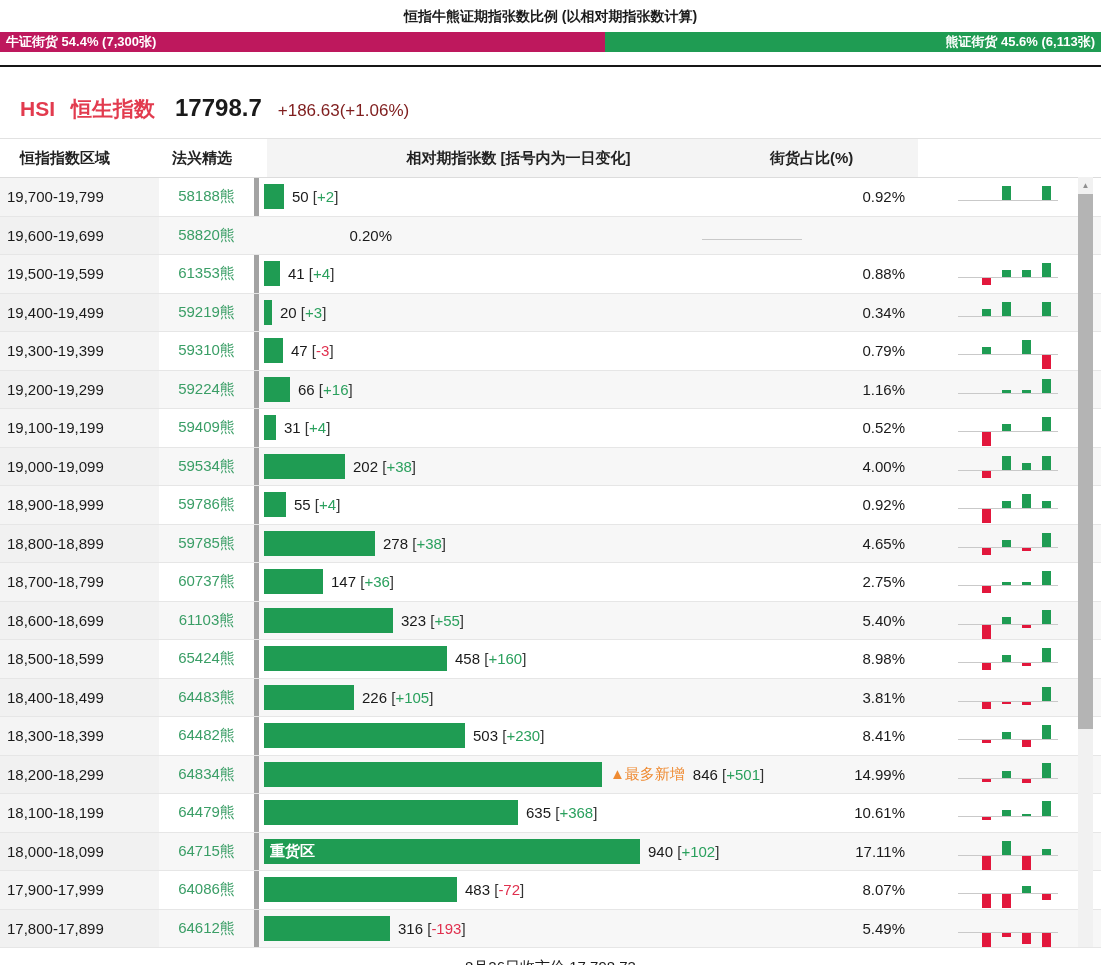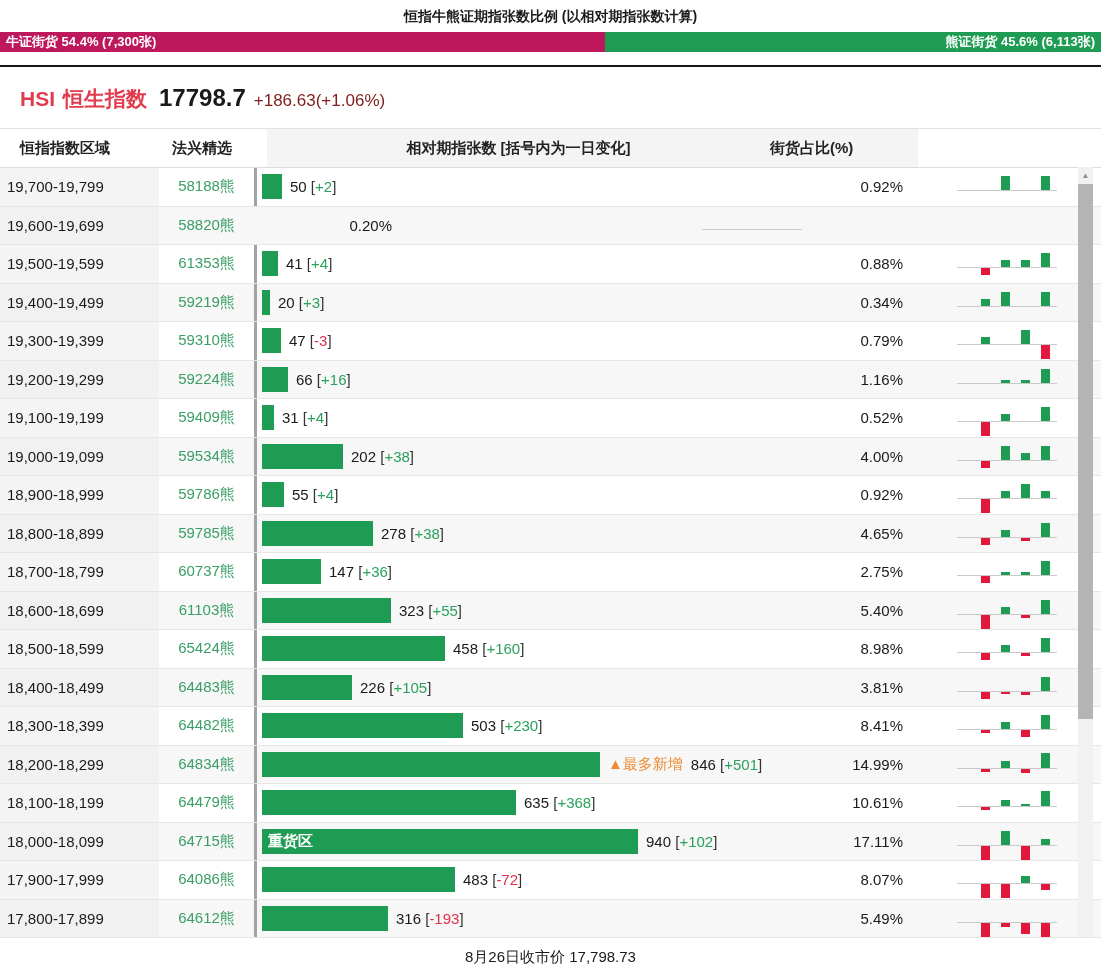--- a/index.html
+++ b/index.html
@@ -2,39 +2,39 @@
 <html><head>
 <meta charset="utf-8">
 <style>
   html,body{margin:0;padding:0;background:#fff;}
   body{width:1101px;height:965px;font-family:"Liberation Sans","DejaVu Sans",sans-serif;color:#222;overflow:hidden;}
   .top-title{text-align:center;font-size:14px;font-weight:700;color:#1a1a1a;padding:8px 0 6px;}
   .ratio-bar{display:flex;height:20px;width:1101px;font-size:13px;font-weight:700;color:#fff;line-height:20px;}
   .ratio-bull{background:#be185d;padding-left:6px;white-space:nowrap;overflow:hidden;}
   .ratio-bear{background:#1f9c53;flex:1;text-align:right;padding-right:6px;white-space:nowrap;}
   .black-line{height:0;border-bottom:2px solid #161616;margin-top:13px;}
-  .hsi-row{display:flex;align-items:baseline;gap:12px;padding:17px 0 15px 20px;}
+  .hsi-row{display:flex;align-items:baseline;gap:20px;padding:27px 0 15px 20px;}
   .hsi-sym{color:#e23b4e;font-size:21px;font-weight:700;}
   .hsi-name{color:#e23b4e;font-size:21px;font-weight:700;margin-left:-4px;}
   .hsi-price{color:#1a1a1a;font-size:24px;font-weight:700;}
   .hsi-chg{color:#7f1d1d;font-size:17px;margin-left:-4px;}
   
   .tbl{position:relative;width:1101px;}
   .thead{display:flex;height:38px;align-items:center;font-size:15px;font-weight:700;color:#222;border-top:1px solid #e2e2e2;border-bottom:1px solid #dcdcdc;}
   .h1{width:152px;padding-left:20px;}
   .h2{width:95px;}
   .h3{width:503px;text-align:center;background:#f4f4f4;align-self:stretch;line-height:38px;}
   .h4{width:138px;text-align:left;padding-right:10px;background:#f4f4f4;align-self:stretch;line-height:38px;}
   .h5{flex:1;text-align:center;background:#f4f4f4;align-self:stretch;line-height:38px;}
   .row{display:flex;height:37.5px;align-items:center;border-bottom:1px solid #e6e6e6;font-size:15px;}
   .row.even{background:#f7f7f7;}
   .c1{width:152px;padding-left:7px;background:#f4f4f4;align-self:stretch;display:flex;align-items:center;color:#1a1a1a;}
   .row.even .c1{background:#f1f1f1;}
   .c2{width:95px;text-align:center;color:#3a9e66;cursor:pointer;}
-  .c3{width:503px;display:flex;align-items:center;align-self:stretch;border-left:3px solid #a3a3a3;padding-left:5px;}
+  .c3{width:503px;display:flex;align-items:center;align-self:stretch;border-left:5px solid #a3a3a3;padding-left:5px;}
   .vbar{height:25px;background:#1f9c53;flex:none;display:flex;align-items:center;}
   .vbar .inlabel{color:#fff;font-weight:700;font-size:15px;padding-left:6px;white-space:nowrap;}
   .annot{color:#ef8b33;margin-left:8px;white-space:nowrap;}
   .val{color:#1a1a1a;margin-left:8px;white-space:nowrap;}
   .brk{color:#333;}
   .chg-pos{color:#2aa05d;}
   .chg-neg{color:#e0304e;}
   .chg-zero{color:#333;}
   .c4{width:138px;text-align:right;padding-right:10px;color:#1a1a1a;}
   .c5{flex:1;display:flex;justify-content:center;}

